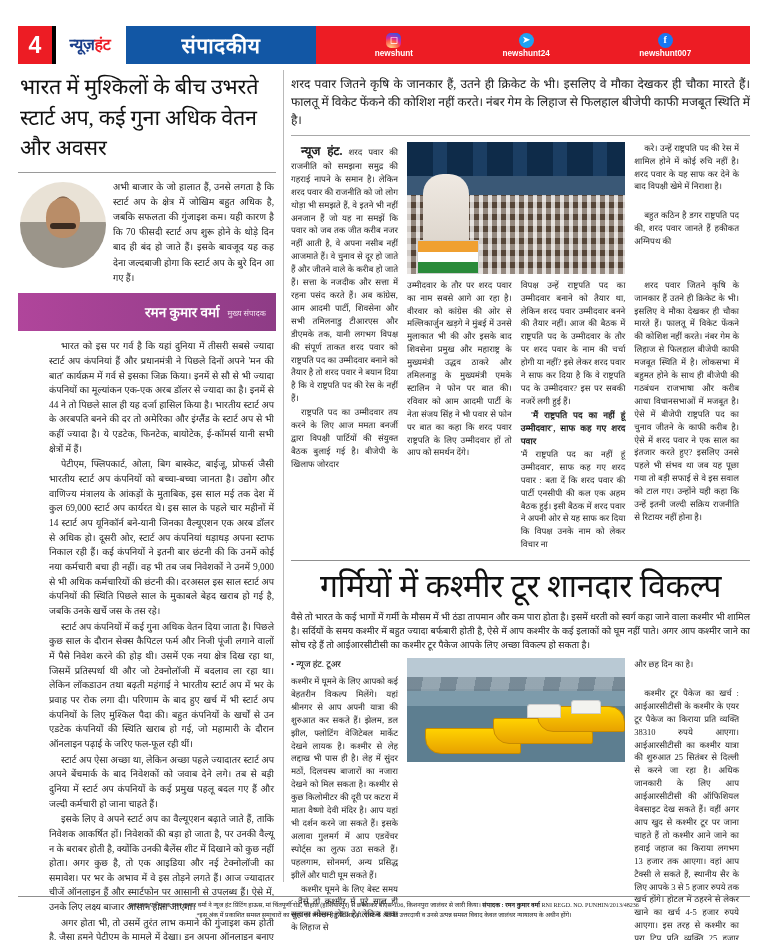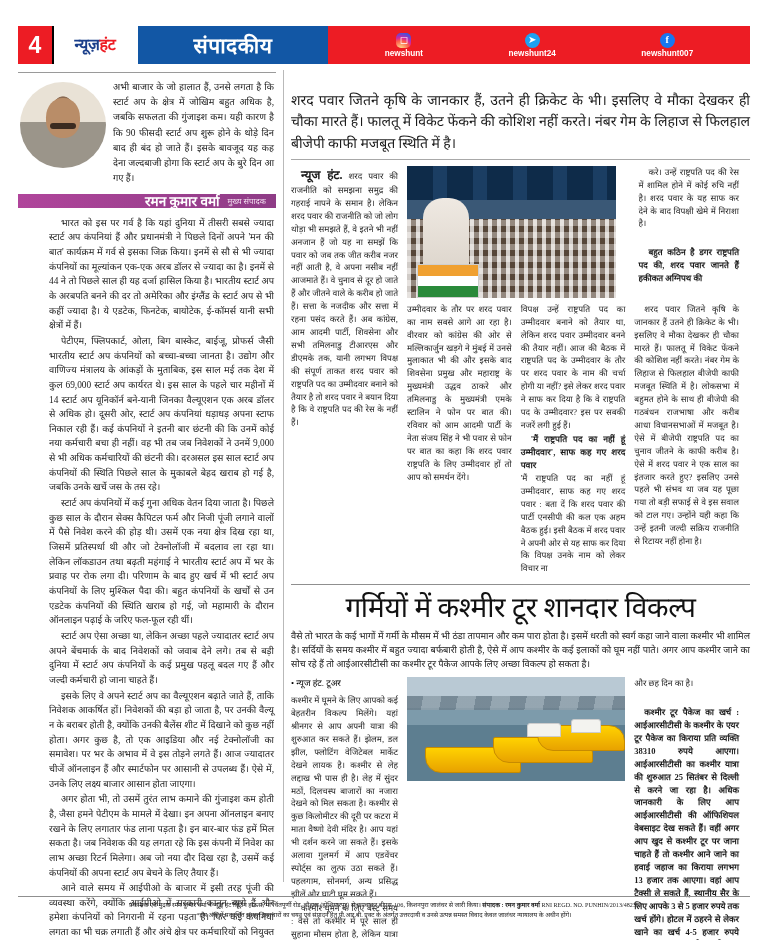--- a/index.html
+++ b/index.html
@@ -17,22 +17,22 @@
     width: 732px; height: 38px;
     background: #ed1c24;
     display: flex; align-items: stretch;
   }
   .page-num {
     width: 34px; display: flex; align-items: center; justify-content: center;
     color: #ffffff; font-size: 23px; font-weight: bold;
     font-family: "Liberation Sans", sans-serif;
   }
   .logo-box {
-    width: 86px; background:#fff; display:flex; align-items:center; justify-content:center;
-    border-left: 2px solid #000000; border-right: 2px solid #fff;
+    width: 74px; background:#fff; display:flex; align-items:center; justify-content:center;
+    border-left: 4px solid #000000; border-right: 2px solid #fff;
   }
   .logo-text { font-size: 16px; font-weight: bold; letter-spacing:-0.3px; line-height:1;
     font-family: "Liberation Sans", sans-serif; }
   .logo-text .b1 { color:#1b3f8b; }
   .logo-text .b2 { color:#ed1c24; }
   .dateline {
     flex: 0 0 120px; color:#fff; display:flex; flex-direction:column; justify-content:center;
     padding-left: 6px; font-family:"Liberation Sans", sans-serif;
     font-size: 8.4px; font-weight: bold; line-height: 1.28; letter-spacing:0.2px;
   }
@@ -79,52 +79,52 @@
   }
   .ed-photo::after {
     content:""; position:absolute; left:30px; top:41px; width:26px; height:6px;
     border-radius:3px; background:#3b2b20;
   }
   .ed-lead {
     font-size: 9.4px; line-height: 1.62; text-align: justify; color:#1a1a1a;
   }
   .byline-band {
     margin-top: 7px; background: linear-gradient(90deg,#b0459b,#8e3c86);
-    height: 14px; display:flex; align-items:center; justify-content:flex-end;
+    height: 38px; display:flex; align-items:center; justify-content:flex-end;
     gap:8px; padding-right:10px;
   }
   .byline-name { color:#fff; font-size:13.5px; font-weight:bold; }
   .byline-role { color:#f3dff0; font-size:8px; }
   .ed-body { margin-top: 8px; padding: 0 2px; }
   .ed-body p {
     font-size: 9.35px; line-height: 1.57; text-align: justify; color:#1b1b1b;
     text-indent: 12px; margin-bottom: 1px; margin-left: 29px;
   }
 
   
   .main-area { position:absolute; left:291px; top:70px; width:459px; }
 
   .lead-headline {
     font-size: 19.6px; line-height: 1.36; color:#111; font-weight:500;
     letter-spacing:-0.25px;
   }
   .lead-standfirst {
-    margin-top: 20px; font-size: 14px; line-height: 1.52; color:#1a1a1a; text-align:justify;
+    margin-top: 5px; font-size: 12px; line-height: 1.52; color:#1a1a1a; text-align:justify;
   }
   .thin-rule { height:1px; background:#a8a8a8; margin:5px 0 6px 0; }
 
   .story-grid { display:flex; gap:9px; }
   .col { width: 107px; }
   .col p, .col .para {
     font-size: 8.5px; line-height: 1.52; text-align: justify; color:#1c1c1c;
     margin-bottom: 1px;
   }
   .col p.indent { text-indent: 10px; }
   .agency { font-weight:bold; font-size:12px; }
-  .subhead { font-weight:bold; font-size:8.7px;margin-top:16px; }
+  .subhead { font-weight:normal; font-size:8.7px;margin-top:16px; }
 
   .photo-block {
     width: 223px; height: 132px; position:relative; overflow:hidden;
     background: linear-gradient(#12304f 0 26%, #3a5876 26% 40%, #6d5b4a 40% 100%);
     margin-bottom: 3px;
   }
   .crowd {
     position:absolute; left:0; top:40%; width:100%; height:60%;
     background:
       repeating-linear-gradient(90deg, rgba(255,255,255,.75) 0 4px, rgba(60,50,45,.25) 4px 9px),
@@ -148,21 +148,21 @@
   }
 
   .quote-lead {
     font-weight:bold; font-size:8.7px; line-height:1.5; display:block;
   }
 
   
   .kashmir { margin-top: 8px; }
   .k-rule-top { height:1px; background:#8f8f8f; margin-bottom:6px; }
   .k-headline {
-    font-size: 28px; line-height:1.22; color:#111; font-weight:500; text-align:center;
+    font-size: 32px; line-height:1.22; color:#111; font-weight:500; text-align:center;
     letter-spacing:-0.3px;
   }
   .k-standfirst {
     margin-top: 5px; font-size: 9.3px; line-height:1.5; text-align:justify; color:#1a1a1a;
   }
   .k-grid { display:flex; gap:9px; margin-top:5px; }
   .bullet-agency { font-size:8.8px; font-weight:normal; margin-bottom:5px; }
   .k-photo {
     width: 223px; height: 104px; overflow:hidden; position:relative;
     background: linear-gradient(#b9c9d4 0 30%, #7d9bab 30% 46%, #5d7e90 46% 100%);
@@ -214,25 +214,26 @@
       <div class="social">
         <span class="glyph fb">f</span>
         <span class="handle">newshunt007</span>
       </div>
     </div>
   </div>
 
   <div class="vrule" style="left:283px; top:70px; height:812px;"></div>
 
   <div class="left-col">
+    <div class="ed-headline">भारत में मुश्किलों के बीच उभरते स्टार्ट अप, कई गुना अधिक वेतन और अवसर</div>
     <div class="ed-rule"></div>
 
     <div class="ed-lead-wrap">
       <div class="ed-photo"></div>
-      <div class="ed-lead">अभी बाजार के जो हालात हैं, उनसे लगता है कि स्टार्ट अप के क्षेत्र में जोखिम बहुत अधिक है, जबकि सफलता की गुंजाइश कम। यही कारण है कि 90 फीसदी स्टार्ट अप शुरू होने के थोड़े दिन बाद ही बंद हो जाते हैं। इसके बावजूद यह कह देना जल्दबाजी होगा कि स्टार्ट अप के बुरे दिन आ गए हैं।</div>
+      <div class="ed-lead">अभी बाजार के जो हालात हैं, उनसे लगता है कि स्टार्ट अप के क्षेत्र में जोखिम बहुत अधिक है, जबकि सफलता की गुंजाइश कम। यही कारण है कि 70 फीसदी स्टार्ट अप शुरू होने के थोड़े दिन बाद ही बंद हो जाते हैं। इसके बावजूद यह कह देना जल्दबाजी होगा कि स्टार्ट अप के बुरे दिन आ गए हैं।</div>
     </div>
 
     <div class="byline-band">
       <span class="byline-name">रमन कुमार वर्मा</span>
       <span class="byline-role">मुख्य संपादक</span>
     </div>
 
     <div class="ed-body">
       <p>भारत को इस पर गर्व है कि यहां दुनिया में तीसरी सबसे ज्यादा स्टार्ट अप कंपनियां हैं और प्रधानमंत्री ने पिछले दिनों अपने 'मन की बात' कार्यक्रम में गर्व से इसका जिक्र किया। इनमें से सौ से भी ज्यादा कंपनियों का मूल्यांकन एक-एक अरब डॉलर से ज्यादा का है। इनमें से 44 ने तो पिछले साल ही यह दर्जा हासिल किया है। भारतीय स्टार्ट अप के अरबपति बनने की दर तो अमेरिका और इंग्लैंड के स्टार्ट अप से भी कहीं ज्यादा है। ये एडटेक, फिनटेक, बायोटेक, ई-कॉमर्स यानी सभी क्षेत्रों में हैं।</p>
       <p>पेटीएम, फ्लिपकार्ट, ओला, बिग बास्केट, बाईजू, प्रोफर्स जैसी भारतीय स्टार्ट अप कंपनियों को बच्चा-बच्चा जानता है। उद्योग और वाणिज्य मंत्रालय के आंकड़ों के मुताबिक, इस साल मई तक देश में कुल 69,000 स्टार्ट अप कार्यरत थे। इस साल के पहले चार महीनों में 14 स्टार्ट अप यूनिकॉर्न बने-यानी जिनका वैल्यूएशन एक अरब डॉलर से अधिक हो। दूसरी ओर, स्टार्ट अप कंपनियां धड़ाधड़ अपना स्टाफ निकाल रही हैं। कई कंपनियों ने इतनी बार छंटनी की कि उनमें कोई नया कर्मचारी बचा ही नहीं। वह भी तब जब निवेशकों ने उनमें 9,000 से भी अधिक कर्मचारियों की छंटनी की। दरअसल इस साल स्टार्ट अप कंपनियों की स्थिति पिछले साल के मुकाबले बेहद खराब हो गई है, जबकि उनके खर्चे जस के तस रहे।</p>
@@ -247,24 +248,25 @@
 
   <div class="main-area">
 
     <div>
       <div class="lead-standfirst">शरद पवार जितने कृषि के जानकार हैं, उतने ही क्रिकेट के भी। इसलिए वे मौका देखकर ही चौका मारते हैं। फालतू में विकेट फेंकने की कोशिश नहीं करते। नंबर गेम के लिहाज से फिलहाल बीजेपी काफी मजबूत स्थिति में है।</div>
       <div class="thin-rule"></div>
 
       <div class="story-grid">
         <div class="col">
           <p class="indent"><span class="agency">न्यूज हंट.</span> <span>शरद पवार की राजनीति को समझना समुद्र की गहराई नापने के समान है। लेकिन शरद पवार की राजनीति को जो लोग थोड़ा भी समझते हैं, वे इतने भी नहीं अनजान हैं जो यह ना समझें कि पवार को जब तक जीत करीब नजर नहीं आती है, वे अपना नसीब नहीं आजमाते हैं। वे चुनाव से दूर हो जाते हैं और जीतने वाले के करीब हो जाते हैं। सत्ता के नजदीक और सत्ता में रहना पसंद करते हैं। अब कांग्रेस, आम आदमी पार्टी, शिवसेना और सभी तमिलनाडु टीआरएस और डीएमके तक, यानी लगभग विपक्ष की संपूर्ण ताकत शरद पवार को राष्ट्रपति पद का उम्मीदवार बनाने को तैयार है तो शरद पवार ने बयान दिया है कि वे राष्ट्रपति पद की रेस के नहीं हैं।</span></p>
+          <p class="indent">राष्ट्रपति पद का उम्मीदवार तय करने के लिए आज ममता बनर्जी द्वारा विपक्षी पार्टियों की संयुक्त बैठक बुलाई गई है। बीजेपी के खिलाफ जोरदार</p>
         </div>
 
         <div style="width:332px;">
-          <div style="display:flex; gap:22px;">
+          <div style="display:flex; gap:9px;">
             <div class="photo-block">
               <div class="hall-top"></div>
               <div class="crowd"></div>
               <div class="stage-person"></div>
               <div class="podium"></div>
             </div>
             <div class="col">
               <p class="indent">करे। उन्हें राष्ट्रपति पद की रेस में शामिल होने में कोई रुचि नहीं है। शरद पवार के यह साफ कर देने के बाद विपक्षी खेमे में निराशा है।</p>
               <p class="indent subhead">बहुत कठिन है डगर राष्ट्रपति पद की, शरद पवार जानते हैं हकीकत अग्निपथ की</p>
             </div>

